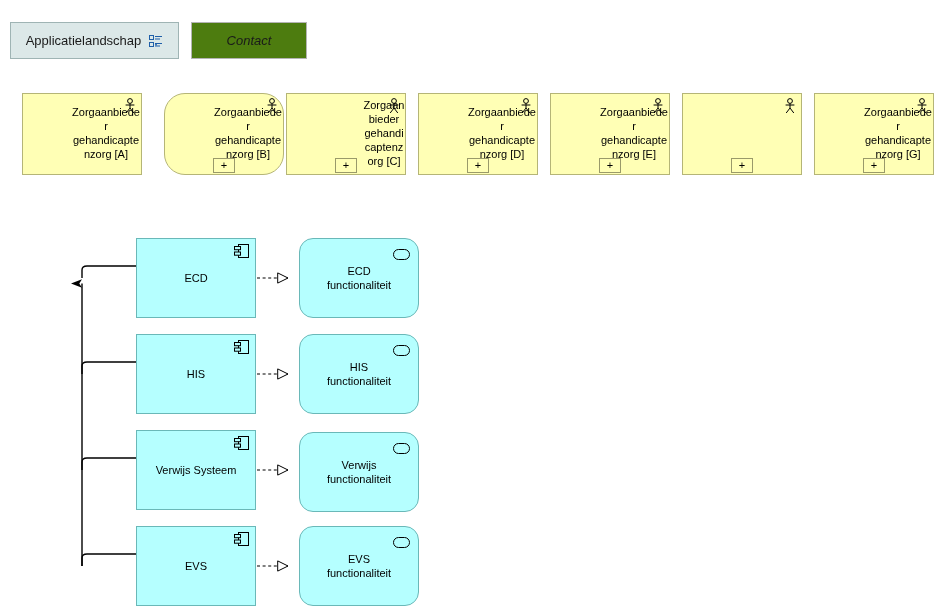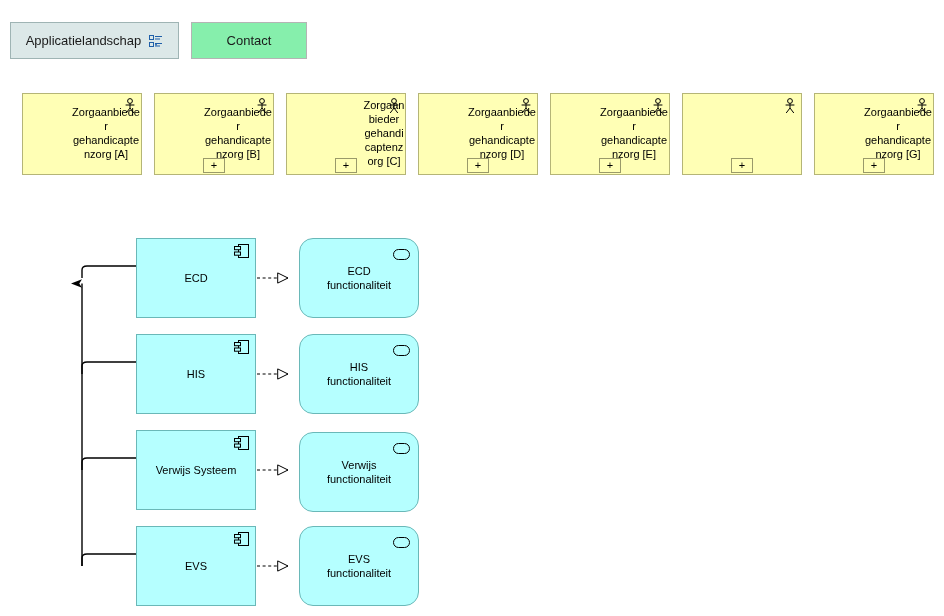--- a/index.html
+++ b/index.html
@@ -42,23 +42,24 @@
     border: 1px solid #b4b4b4;
     cursor: default;
     user-select: none;
   }
   .tab.active {
     background: #dce8e8;
     border-color: #9fb4b4;
     min-width: 169px;
   }
   .tab.inactive {
-    background: #86efac;
+    background: #4d7c0f;
     border-color: #b4b4b4;
     min-width: 116px;
+    font-style: italic;
   }
   .tab-label { white-space: nowrap; }
   .tab-icon { display: inline-flex; align-items: center; }
 
   
   #diagram-canvas {
     position: absolute;
     left: 0;
     top: 0;
     width: 944px;
@@ -230,21 +231,21 @@
         <line x1="6" y1="5.5" x2="6" y2="10" stroke="#000" stroke-width="1"></line>
         <line x1="6" y1="7" x2="1.6" y2="7" stroke="#000" stroke-width="1"></line>
         <line x1="6" y1="7" x2="10.4" y2="7" stroke="#000" stroke-width="1"></line>
         <line x1="6" y1="10" x2="2.2" y2="15" stroke="#000" stroke-width="1"></line>
         <line x1="6" y1="10" x2="9.8" y2="15" stroke="#000" stroke-width="1"></line>
       </svg>
     </span>
     <span class="actor-label">Zorgaanbieder gehandicaptenzorg [A]</span>
   </div>
 
-  <div class="actor-node" style="left:154px; top:93px;">
+  <div class="actor-node" style="left:164px; top:93px;border-radius:21px;">
     <span class="actor-icon">
       <svg width="12" height="16" viewBox="0 0 12 16">
         <circle cx="6" cy="3" r="2.4" fill="none" stroke="#000" stroke-width="1"></circle>
         <line x1="6" y1="5.5" x2="6" y2="10" stroke="#000" stroke-width="1"></line>
         <line x1="6" y1="7" x2="1.6" y2="7" stroke="#000" stroke-width="1"></line>
         <line x1="6" y1="7" x2="10.4" y2="7" stroke="#000" stroke-width="1"></line>
         <line x1="6" y1="10" x2="2.2" y2="15" stroke="#000" stroke-width="1"></line>
         <line x1="6" y1="10" x2="9.8" y2="15" stroke="#000" stroke-width="1"></line>
       </svg>
     </span>

